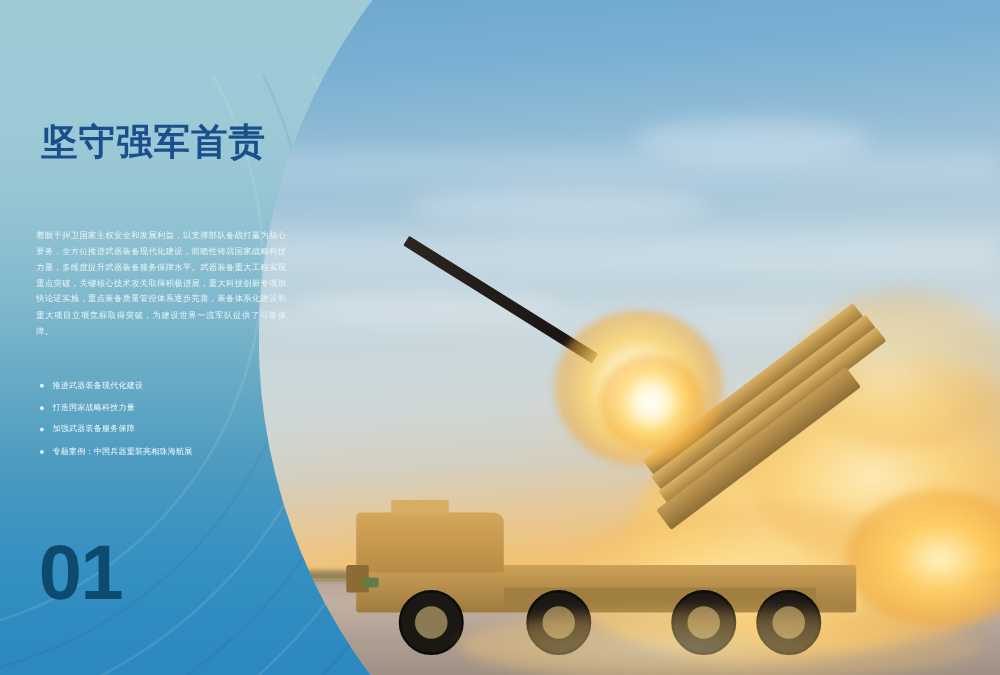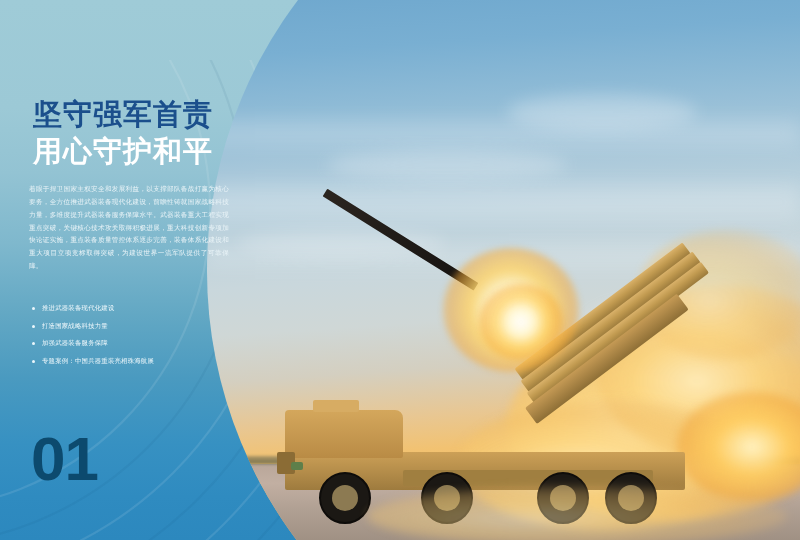--- a/index.html
+++ b/index.html
@@ -261,21 +261,20 @@
       <div class="wheel" style="left:398px;top:472px;width:52px;height:52px;"></div>
 
       <div class="smoke" style="left:160px;top:486px;width:420px;height:60px;opacity:.45;"></div>
     </div>
   </div>
 
   <div class="content">
 
     <div class="title">
       <div class="l1">坚守强军首责</div>
-      <div class="l2">用心守护和平</div>
     </div>
 
     <div class="para">着眼于捍卫国家主权安全和发展利益，以支撑部队备战打赢为核心要务，全方位推进武器装备现代化建设，前瞻性铸就国家战略科技力量，多维度提升武器装备服务保障水平。武器装备重大工程实现重点突破，关键核心技术攻关取得积极进展，重大科技创新专项加快论证实施，重点装备质量管控体系逐步完善，装备体系化建设和重大项目立项竞标取得突破，为建设世界一流军队提供了可靠保障。</div>
 
     <div class="bullets">
       <div class="bullet">
         <span class="dot"></span>
         <span>推进武器装备现代化建设</span>
       </div>
       <div class="bullet">

